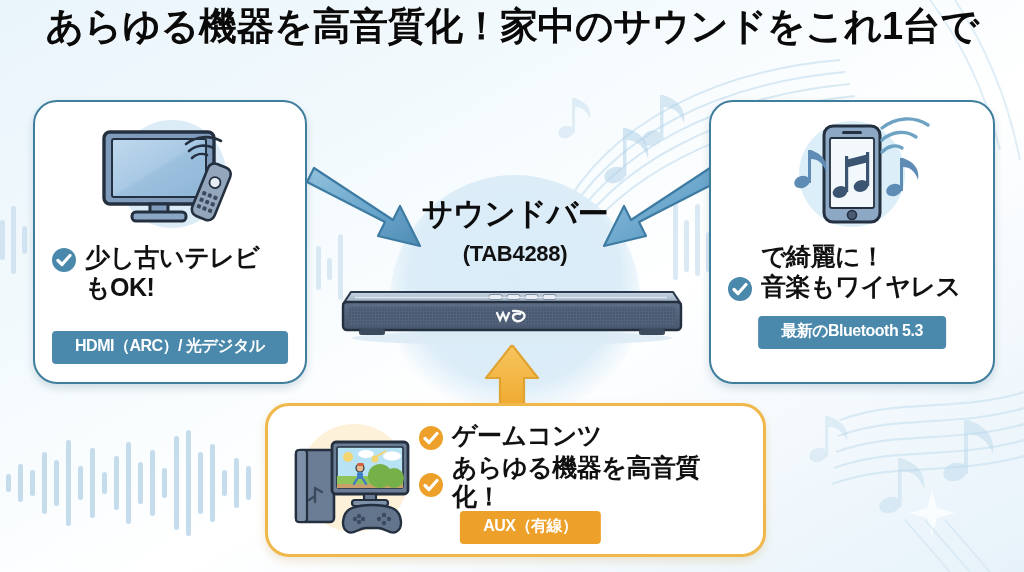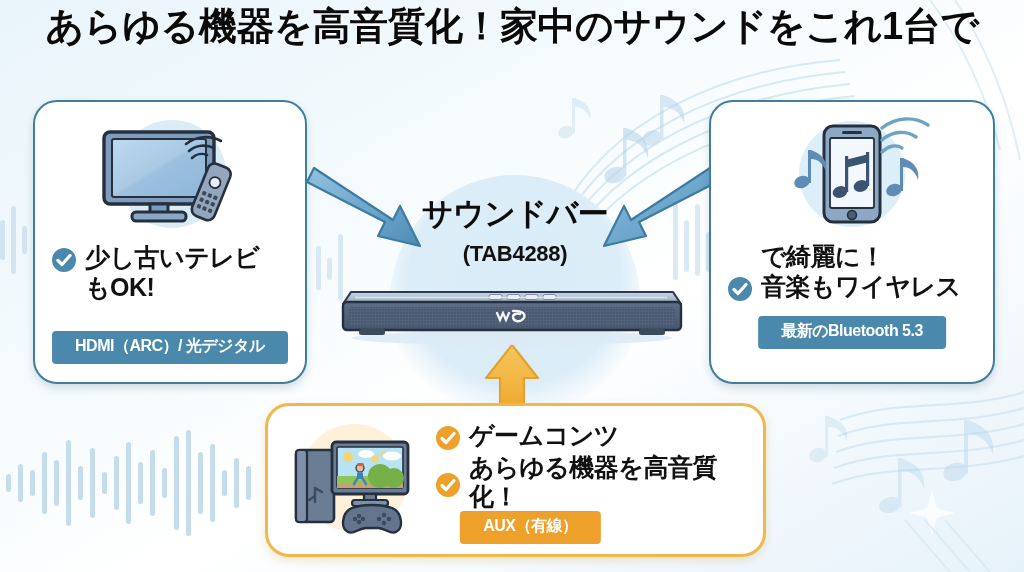--- a/index.html
+++ b/index.html
@@ -119,21 +119,21 @@
   
   #bottom-icon {
     position: absolute;
     left: 14px;
     top: 12px;
     width: 140px;
     height: 120px;
   }
   #bottom-bullets {
     position: absolute;
-    left: 167px;
+    left: 150px;
     top: 14px;
     width: 330px;
   }
   #bottom-bullets .bullet-text { font-size: 25px; }
 
   
   #center-halo {
     position: absolute;
     left: 390px;
     top: 175px;

